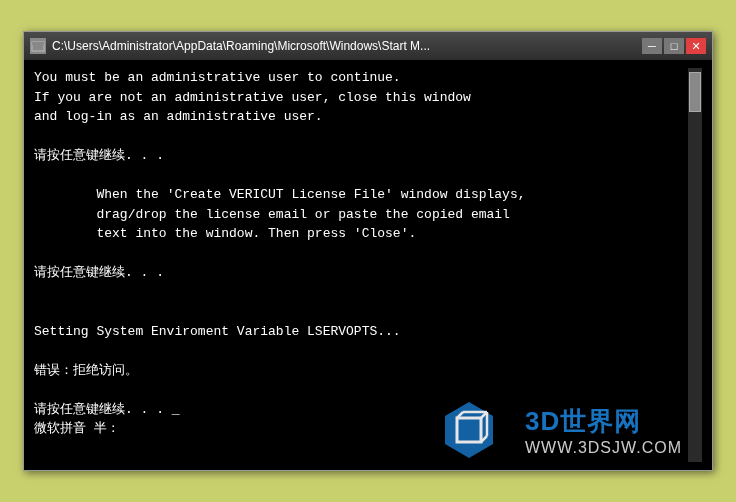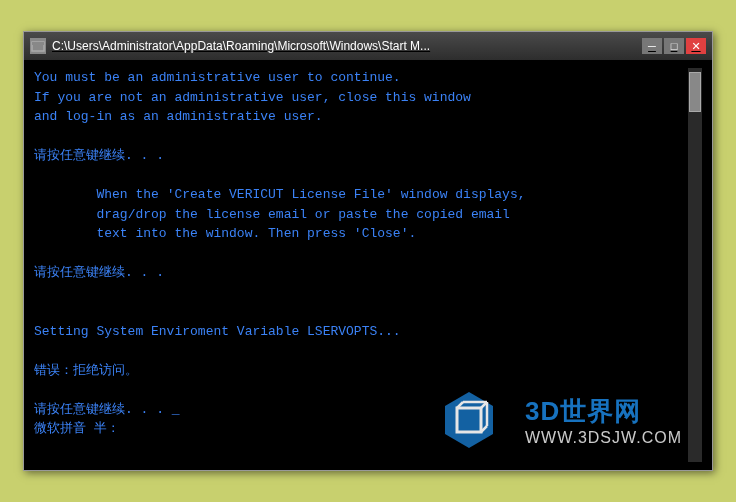--- a/index.html
+++ b/index.html
@@ -15,21 +15,20 @@
       overflow: hidden;
     }
 
     .window {
       width: 690px;
       height: 440px;
       display: flex;
       flex-direction: column;
       border: 1px solid #999;
       box-shadow: 2px 2px 8px rgba(0,0,0,0.5);
-      text-decoration: underline;
     }
 
     .title-bar {
       background: linear-gradient(to bottom, #4a4a4a, #2d2d2d);
       height: 28px;
       display: flex;
       align-items: center;
       padding: 0 6px;
       flex-shrink: 0;
       gap: 6px;
@@ -99,21 +98,21 @@
       position: relative;
       display: flex;
     }
 
     .console-content {
       flex: 1;
       overflow: hidden;
     }
 
     .console-text {
-      color: #3b82f6;
+      color: #ffffff;
       font-size: 13px;
       font-family: 'Courier New', Courier, monospace;
       line-height: 1.5;
       white-space: pre-wrap;
     }
 
     .scrollbar {
       width: 14px;
       background: #2a2a2a;
       flex-shrink: 0;
@@ -125,21 +124,21 @@
     .scrollbar-thumb {
       width: 12px;
       height: 40px;
       background: #888;
       margin-top: 4px;
       border: 1px solid #aaa;
     }
 
     .watermark {
       position: absolute;
-      bottom: 18px;
+      bottom: 8px;
       right: 30px;
       display: flex;
       align-items: center;
       gap: 24px;
       opacity: 0.9;
     }
 
     .watermark-logo {
       width: 64px;
       height: 64px;

